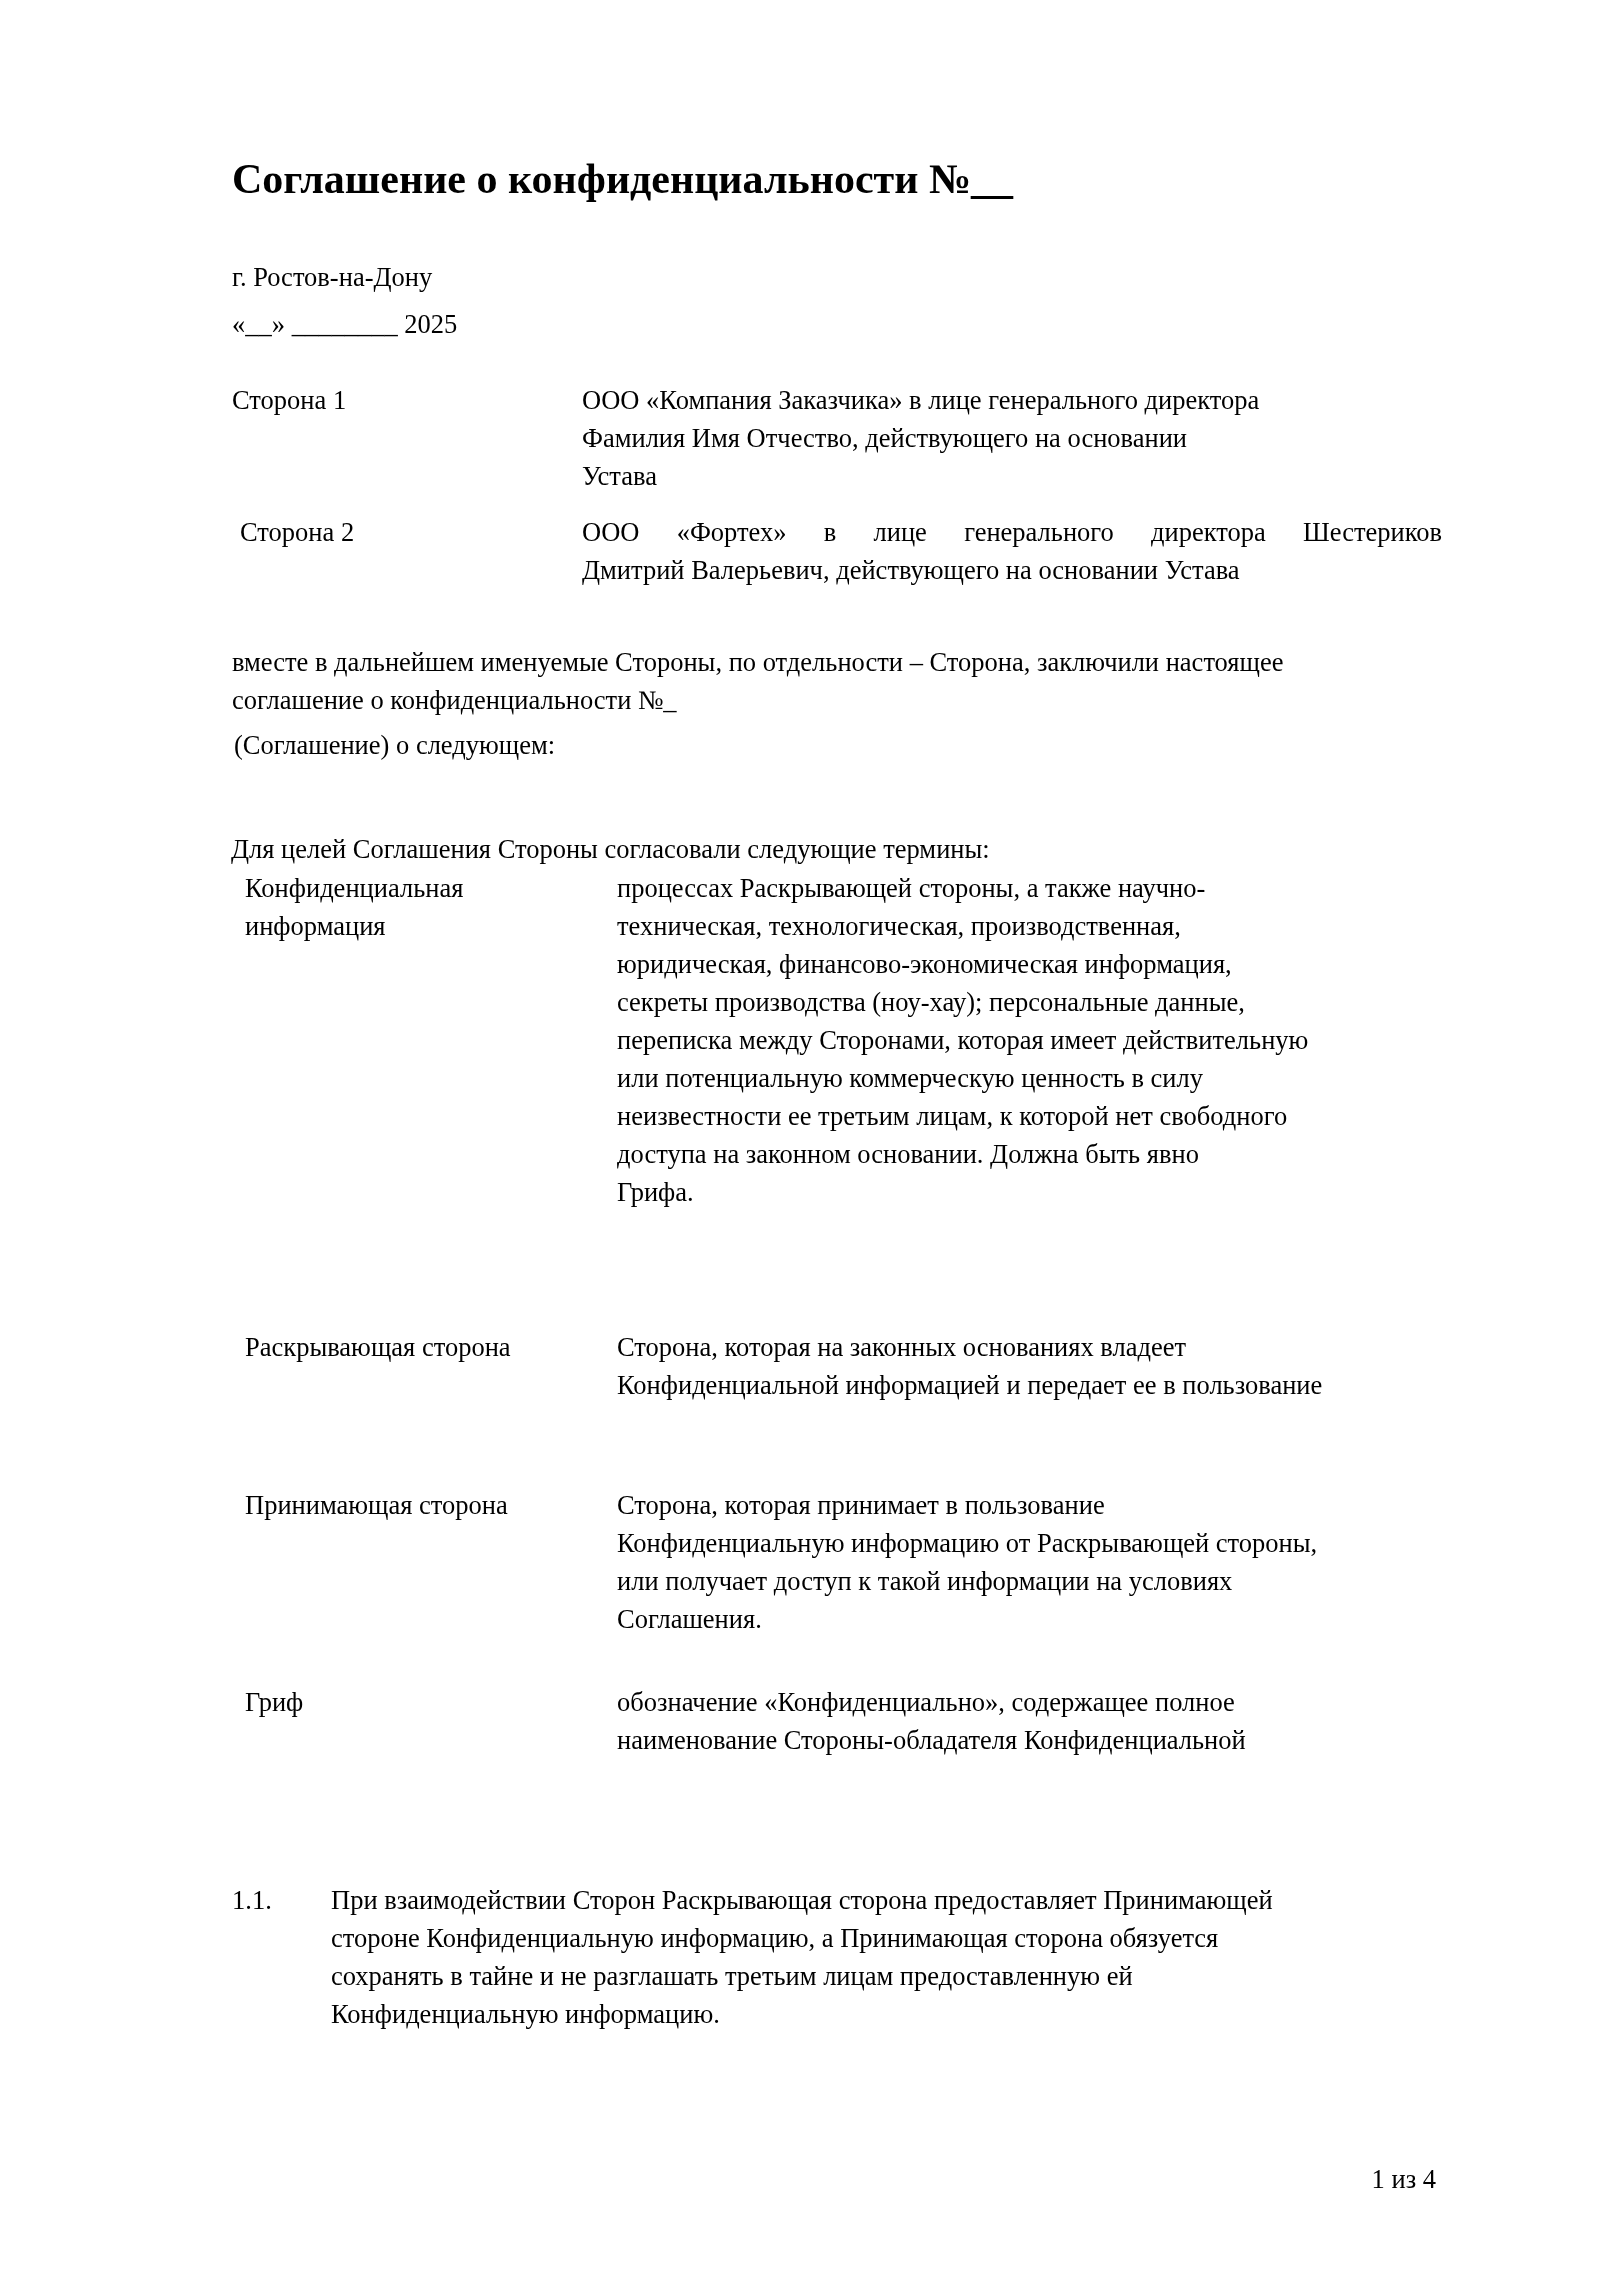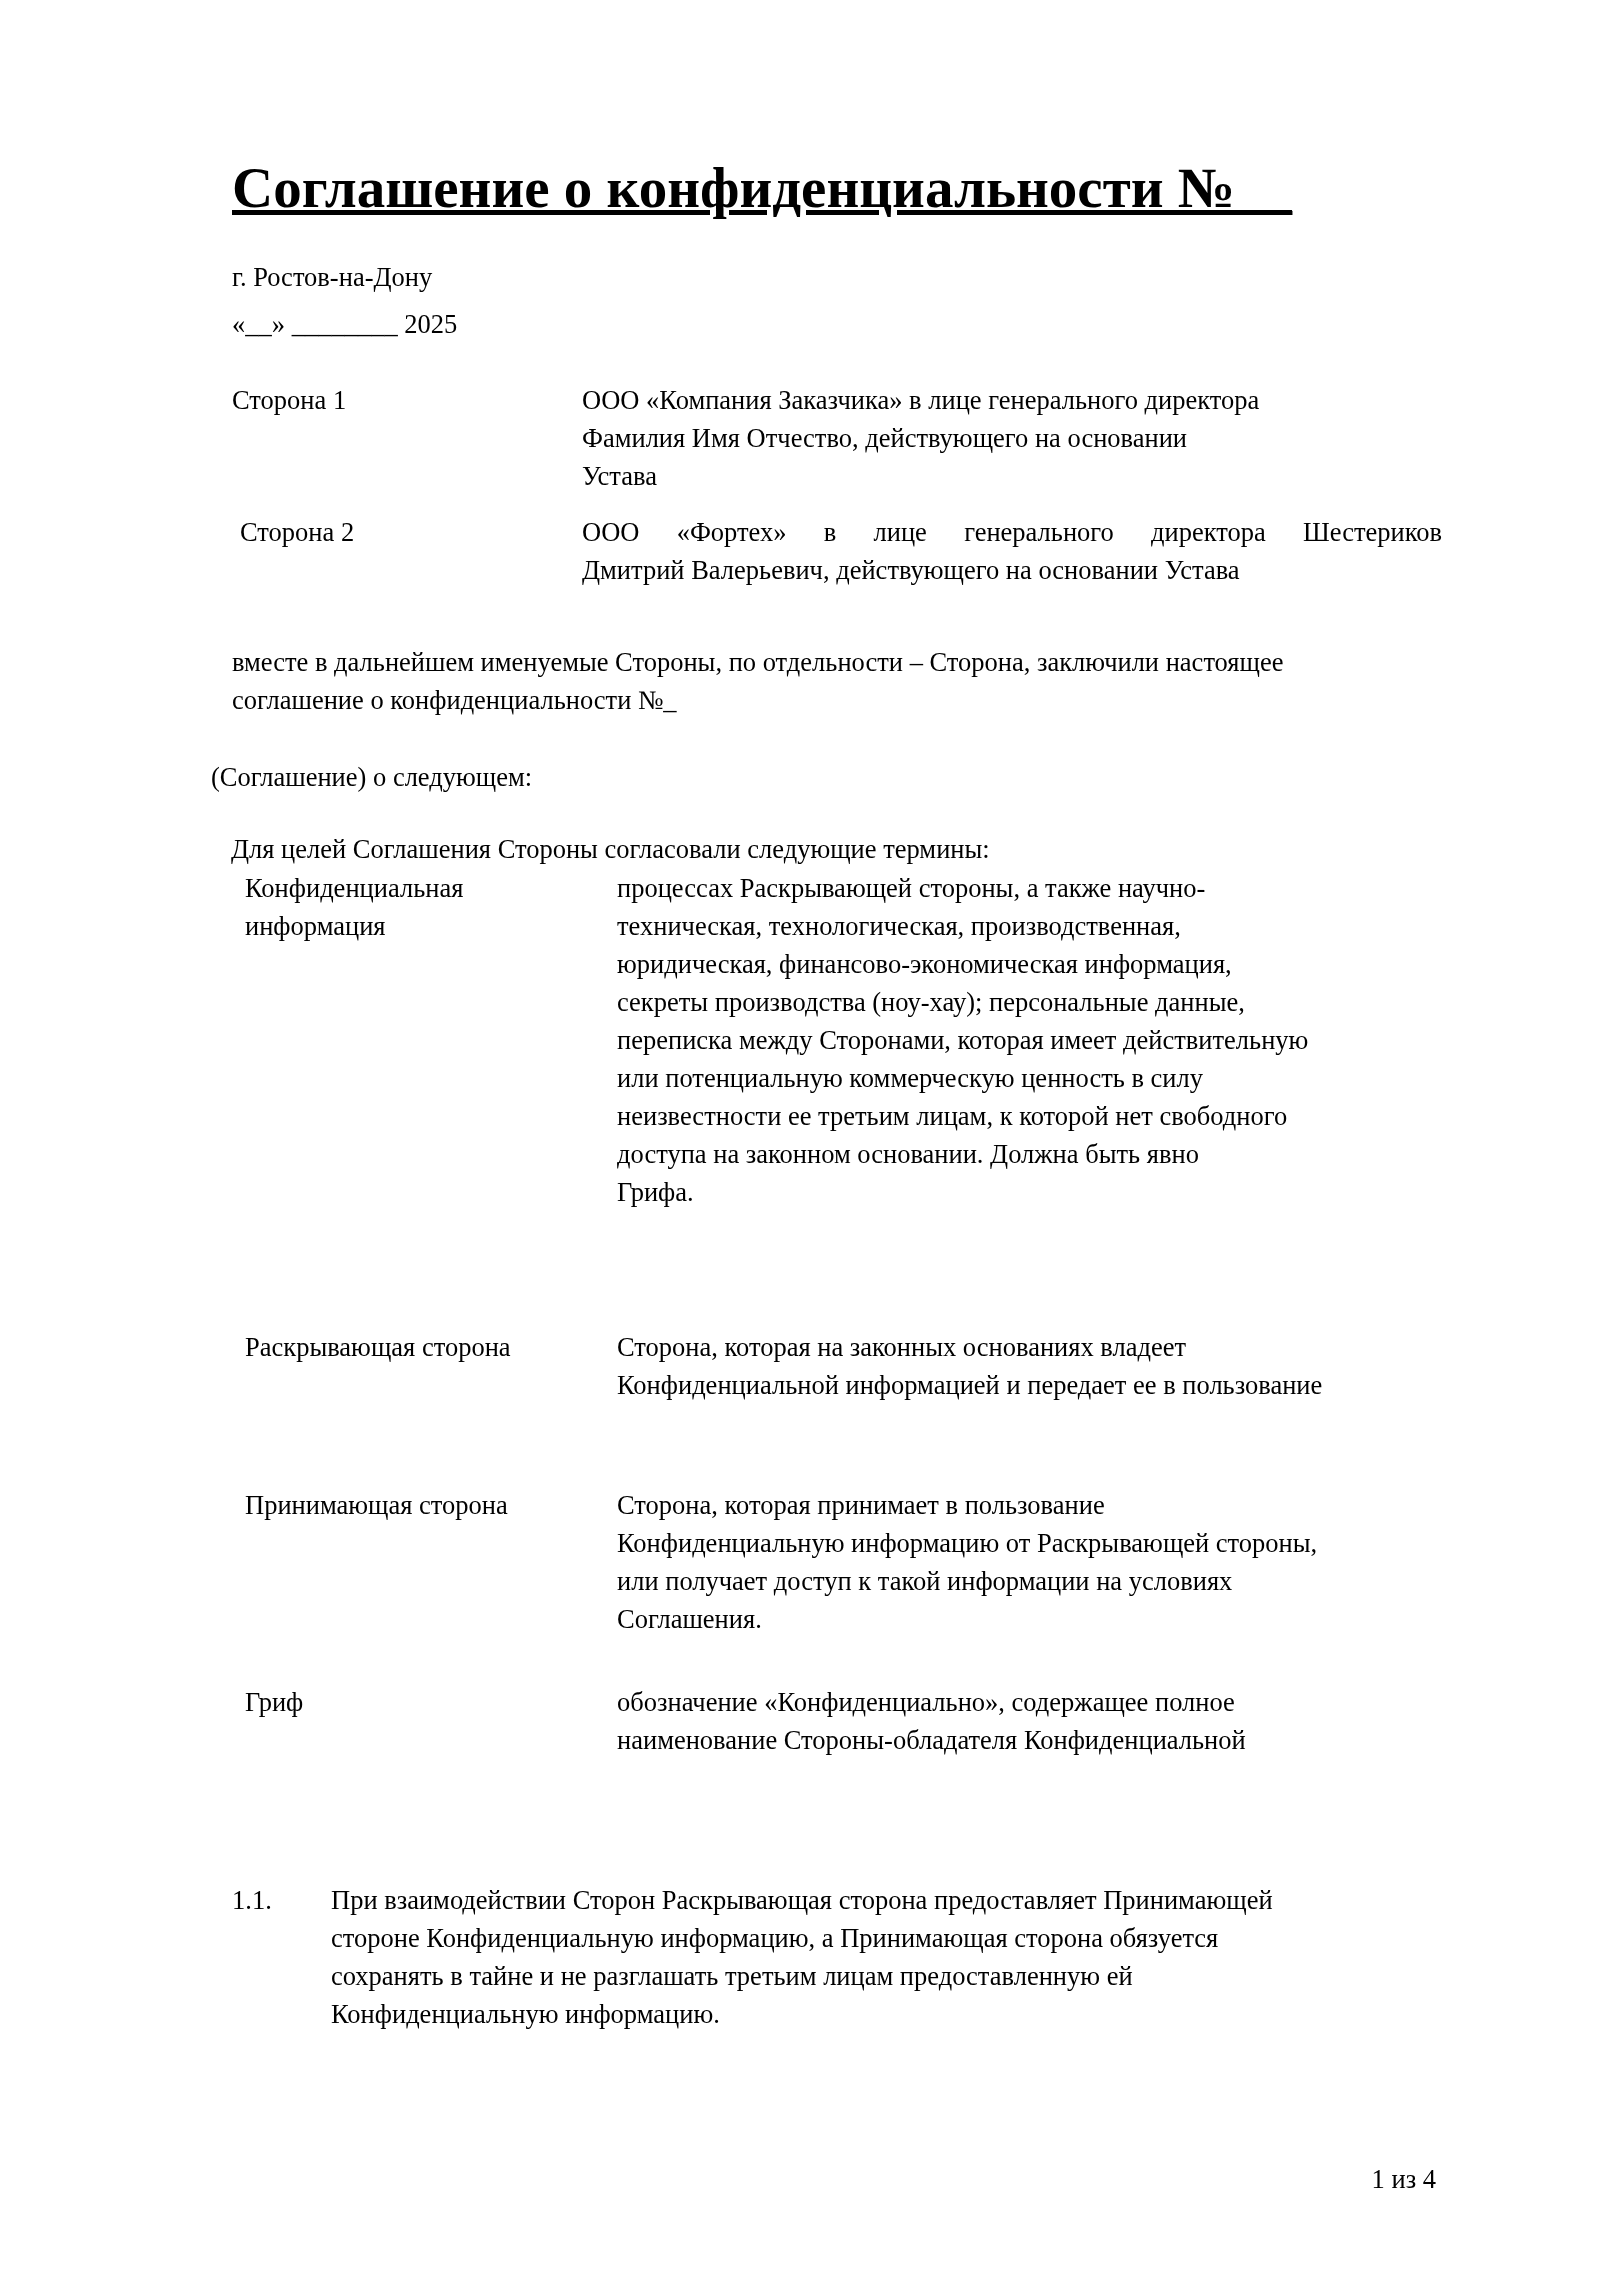--- a/index.html
+++ b/index.html
@@ -1,20 +1,20 @@
 <!DOCTYPE html>
 <html><head>
   <meta charset="utf-8">
   <style>
     html, body { margin: 0; padding: 0; background: #ffffff; }
     body { width: 1623px; height: 2293px; position: relative; overflow: hidden;
       font-family: "Liberation Serif", "DejaVu Serif", serif; color: #000; }
     .abs { position: absolute; white-space: nowrap; }
     .body-text { font-size: 26.5px; line-height: 38px; }
-    .title { position: absolute; left: 232px; top: 155px; font-size: 57px; font-weight: bold; white-space: nowrap; text-decoration: underline; }
+    .title { position: absolute; left: 232px; top: 155px; font-size: 42px; font-weight: bold; white-space: nowrap; }
     .line { display: block; white-space: nowrap; }
     .justify { text-align: justify; text-align-last: justify; }
   </style>
 </head>
 <body>
 
 <div>
   <div class="title">Соглашение о конфиденциальности №__</div>
 
   <div class="abs body-text" style="left:232px; top:258px;text-align:right;">г. Ростов-на-Дону</div>
@@ -34,21 +34,21 @@
     <div class="abs body-text" style="left:582px; top:513px; width:860px;">
       <span class="line justify">ООО «Фортех» в лице генерального директора Шестериков</span>
       <span class="line">Дмитрий Валерьевич, действующего на основании Устава</span>
     </div>
   </div>
 
   <div class="abs body-text" style="left:232px; top:643px;">
     <span class="line">вместе в дальнейшем именуемые Стороны, по отдельности – Сторона, заключили настоящее</span>
     <span class="line">соглашение о конфиденциальности №_</span>
   </div>
-  <div class="abs body-text" style="left:211px; top:726px;margin-top:32px;">(Соглашение)  о следующем:</div>
+  <div class="abs body-text" style="left:234px; top:726px;">(Соглашение)  о следующем:</div>
 
   <div class="abs body-text" style="left:231px; top:830px;">Для целей Соглашения Стороны согласовали следующие термины:</div>
 
   <div>
     <div class="abs body-text" style="left:245px; top:869px;">
       <span class="line">Конфиденциальная</span>
       <span class="line">информация</span>
     </div>
     <div class="abs body-text" style="left:617px; top:869px;">
       <span class="line">процессах Раскрывающей стороны, а также научно-</span>

